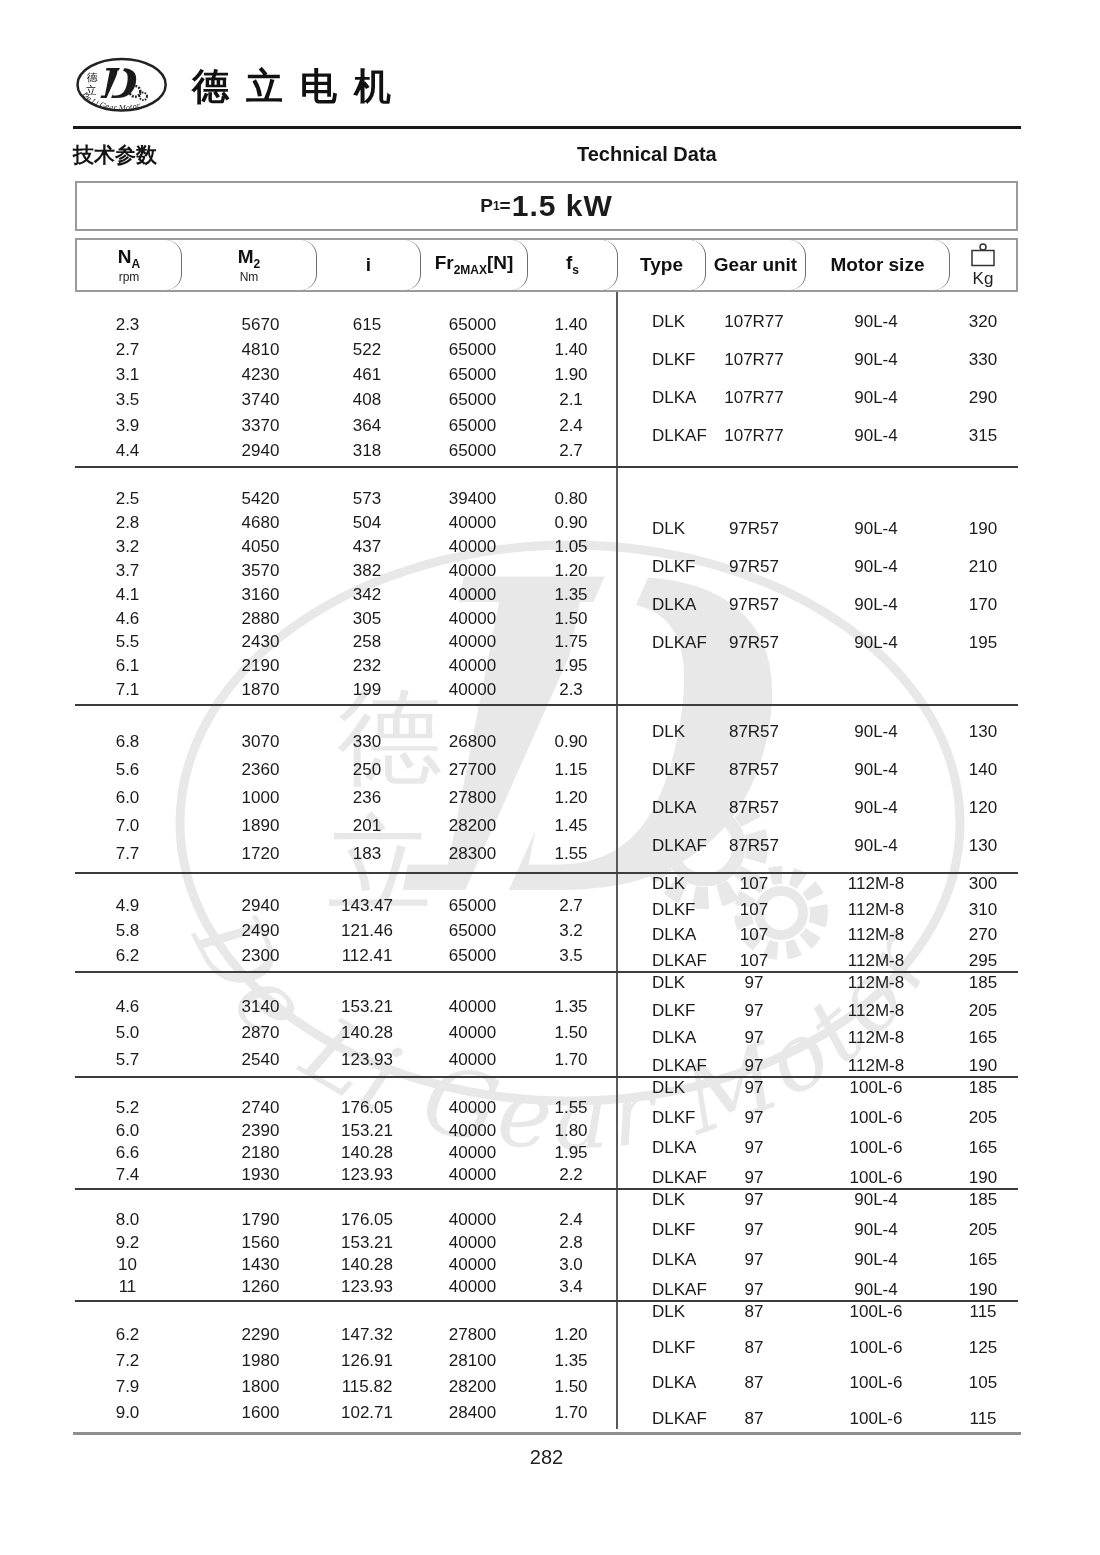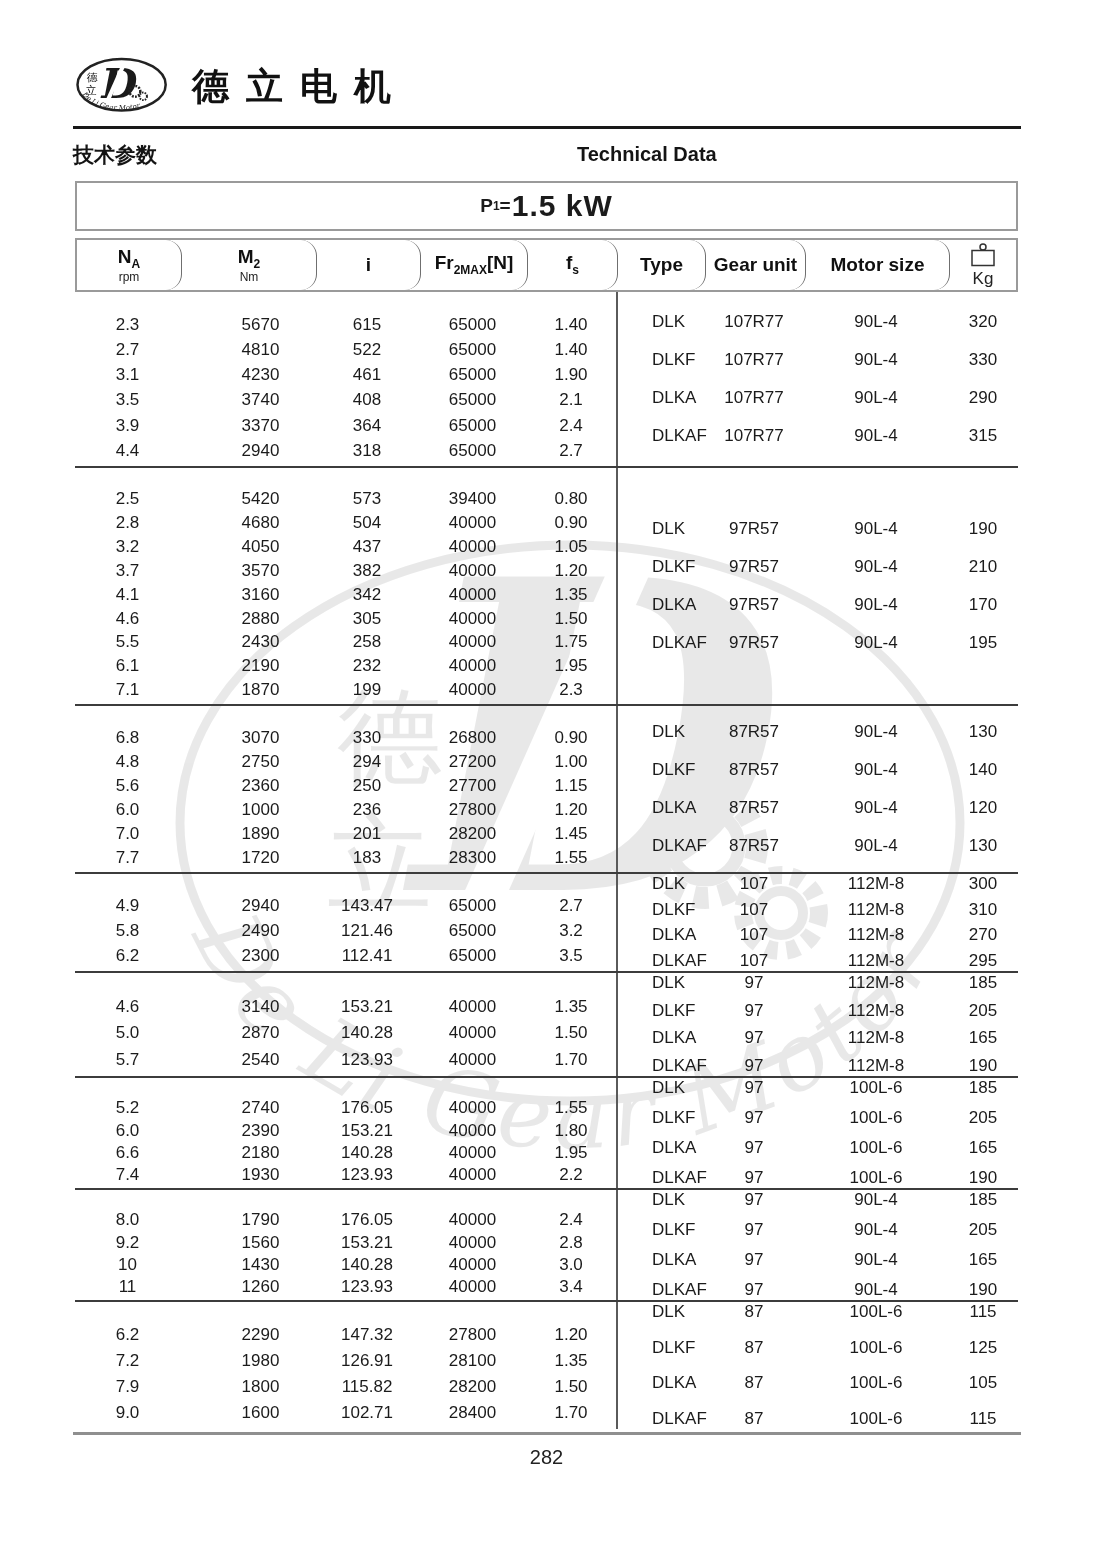--- a/index.html
+++ b/index.html
@@ -344,27 +344,20 @@
       <div class="block b3">
         <div class="half-left">
           <div class="row-l">
             <div class="cell c-na">6.8</div>
             <div class="cell c-m2">3070</div>
             <div class="cell c-i">330</div>
             <div class="cell c-fr2max">26800</div>
             <div class="cell c-fs">0.90</div>
           </div>
           <div class="row-l">
-            <div class="cell c-na">4.8</div>
-            <div class="cell c-m2">2750</div>
-            <div class="cell c-i">294</div>
-            <div class="cell c-fr2max">27200</div>
-            <div class="cell c-fs">1.00</div>
-          </div>
-          <div class="row-l">
             <div class="cell c-na">5.6</div>
             <div class="cell c-m2">2360</div>
             <div class="cell c-i">250</div>
             <div class="cell c-fr2max">27700</div>
             <div class="cell c-fs">1.15</div>
           </div>
           <div class="row-l">
             <div class="cell c-na">6.0</div>
             <div class="cell c-m2">1000</div>
             <div class="cell c-i">236</div>

